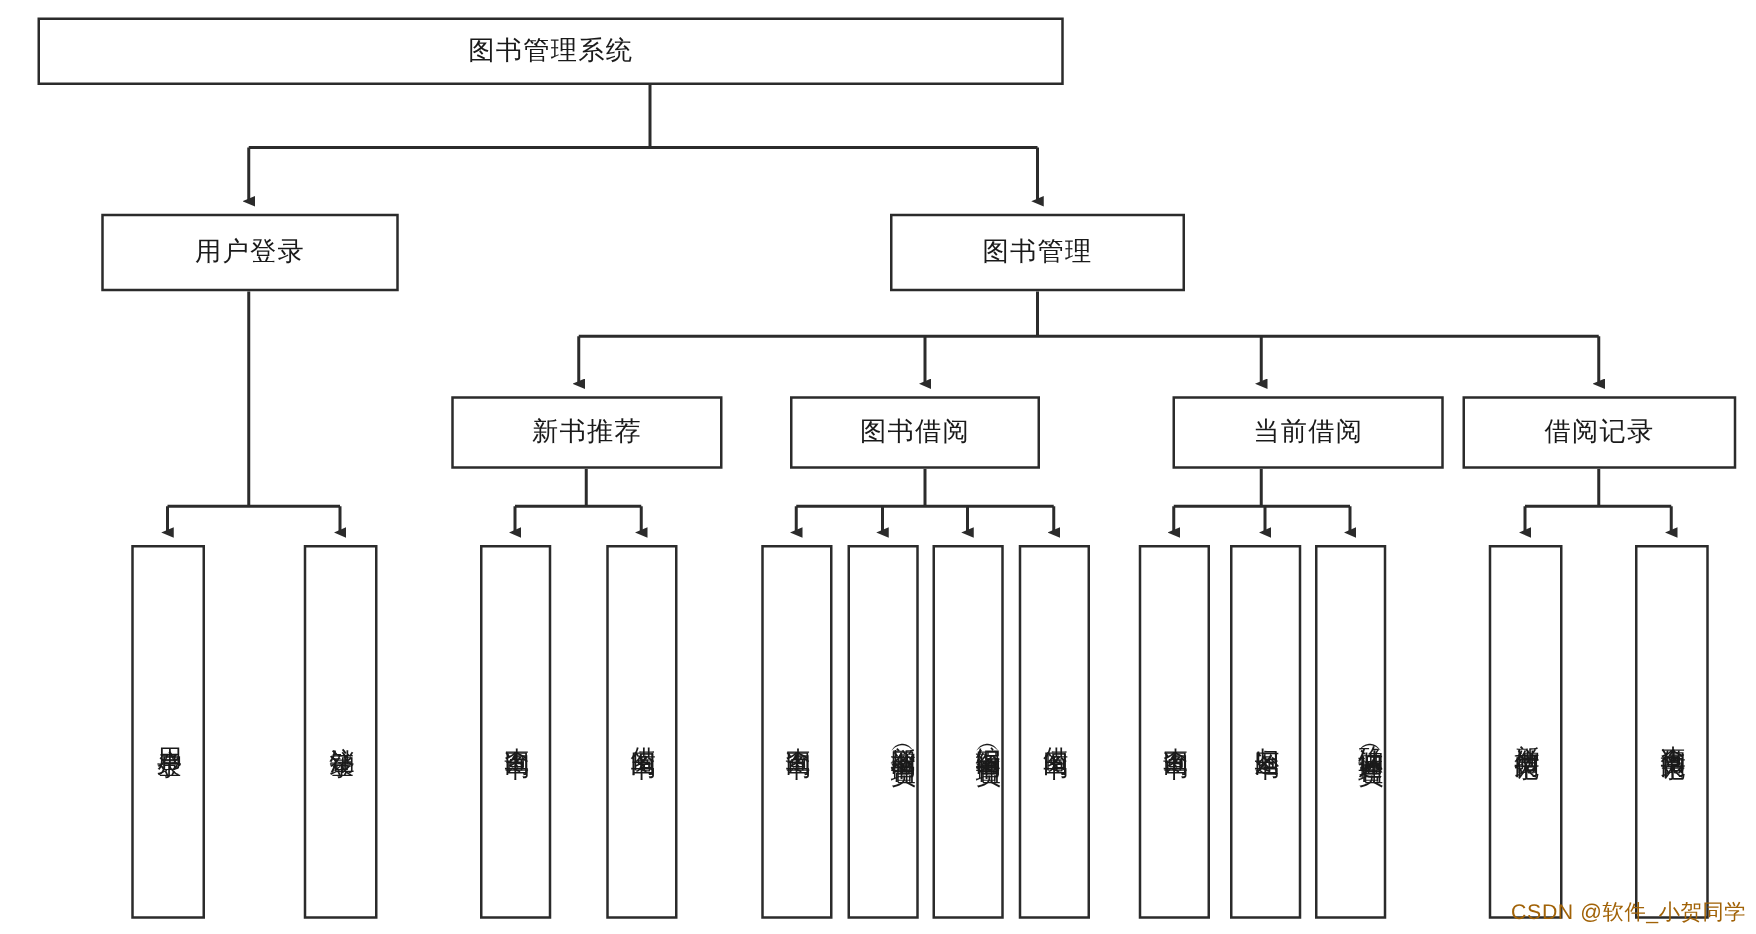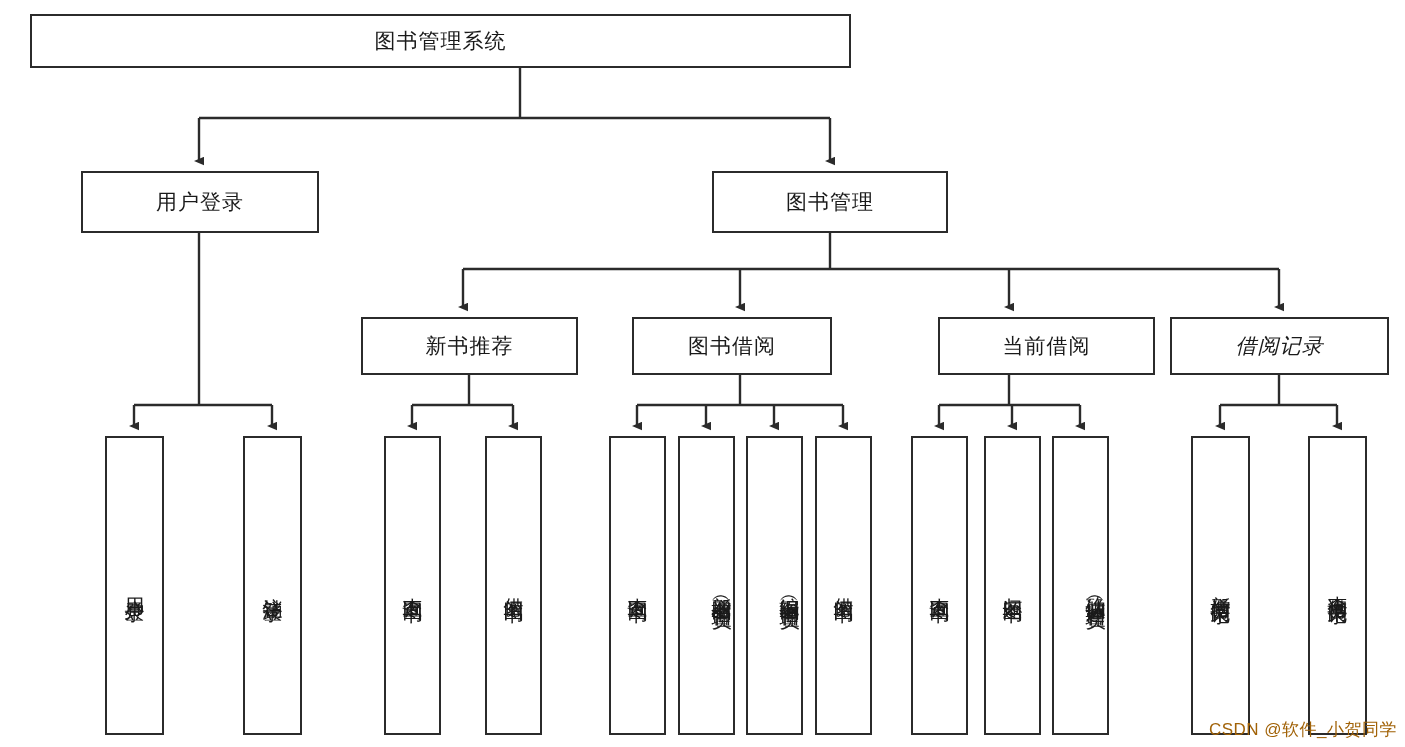--- a/index.html
+++ b/index.html
@@ -135,21 +135,21 @@
 
   <div class="node horizontal" style="left:712px; top:171px; width:236px; height:62px;">
     <span class="node-label">图书管理</span>
   </div>
   <div class="node horizontal" style="left:632px; top:317px; width:200px; height:58px;">
     <span class="node-label">图书借阅</span>
   </div>
   <div class="node horizontal" style="left:901px; top:317px; width:217px; height:58px;margin-left:37px;">
     <span class="node-label">当前借阅</span>
   </div>
-  <div class="node horizontal" style="left:1170px; top:317px; width:219px; height:58px;font-style:italic;">
+  <div class="node horizontal" style="left:1170px; top:317px; width:219px; height:58px;">
     <span class="node-label">借阅记录</span>
   </div>
 
   <div class="node vertical centered" style="left:105px; top:436px; width:59px; height:299px;">
     <span class="node-label">用户登录</span>
   </div>
   <div class="node vertical centered" style="left:243px; top:436px; width:59px; height:299px;">
     <span class="node-label">注销登录</span>
   </div>
 

